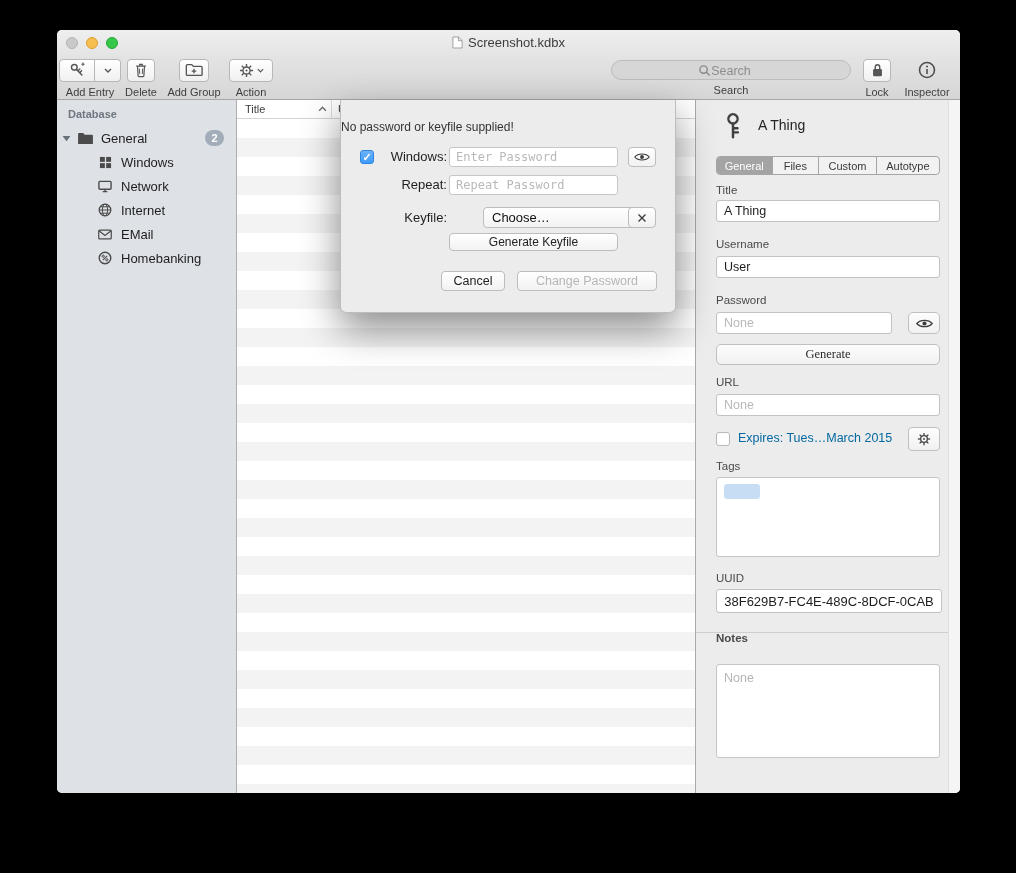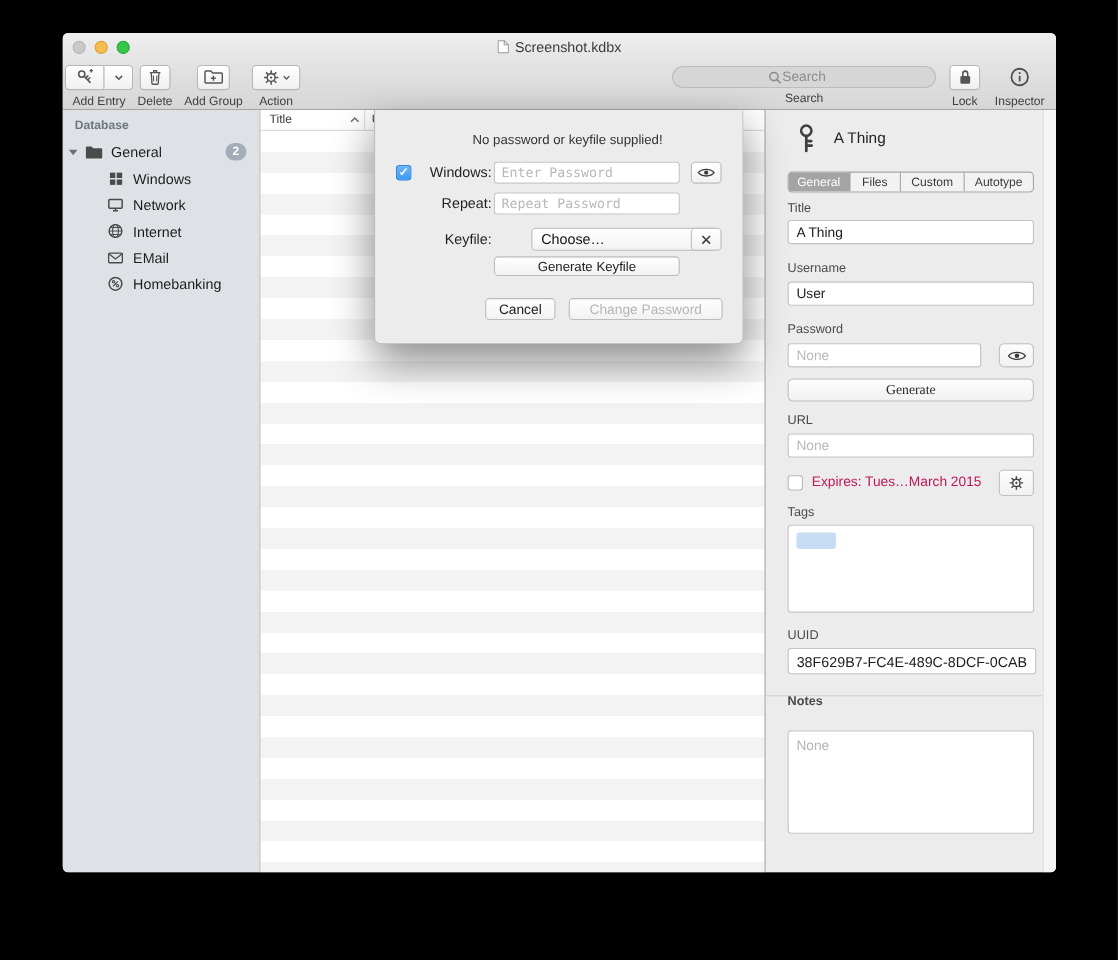--- a/index.html
+++ b/index.html
@@ -62,21 +62,21 @@
   .col-title svg { position:absolute; right:4px; top:6px; }
   .col-user { flex:1; display:flex; align-items:center; padding-left:6px; }
   .rows { position:absolute; top:19px; left:0; right:0; bottom:0;
           background:repeating-linear-gradient(to bottom,#ffffff 0 19px,#f3f3f4 19px 38px); }
 
   
   .dialog { position:absolute; left:283px; top:70px; width:336px; height:213px; z-index:50;
             background:#ececec; border:1px solid #bdbdbd; border-top:none;
             border-radius:0 0 6px 6px;
             box-shadow:0 16px 38px rgba(0,0,0,.45); }
-  .d-msg { position:absolute; top:20px; left:16px; right:0; text-align:center;
+  .d-msg { position:absolute; top:20px; left:0; right:0; 
            font-size:12px; color:#333; }
   .d-label { position:absolute; left:36px; width:70px; text-align:right;
              font-size:13px; color:#1f1f1f; line-height:20px; }
   .checkbox { position:absolute; width:14px; height:14px; border-radius:3px; }
   .checkbox.checked { background:linear-gradient(#6cb2fa,#3d9bf8); border:1px solid #2f86e0;
                       color:#fff; font-size:11px; font-weight:bold; line-height:13px; text-align:center; }
   .checkbox.unchecked { background:#fff; border:1px solid #b9b9b9; }
   .dfield { position:absolute; left:108px; width:169px; height:20px; background:#fff;
             border:1px solid #c6c6c6; border-radius:3px; padding:0 6px; outline:none;
             font-family:"DejaVu Sans Mono",monospace; font-size:12px; color:#222; }
@@ -117,21 +117,21 @@
           font-size:12.5px; color:#2a2a2a;font-family:Liberation Serif, serif; }
   .ibox { position:absolute; left:20px; right:20px; background:#fff;
           border:1px solid #c6c6c6; border-radius:3px; }
   .tag-token { position:absolute; left:7px; top:6px; width:36px; height:15px;
                background:#c7ddf4; border-radius:3px; }
   .divider { position:absolute; left:0; right:12px; height:1px; background:#cfcfcf; }
   .notes-area { width:100%; height:100%; border:none; outline:none; resize:none; background:transparent;
                 font-size:12.5px; color:#222; padding:6px 7px;
                 font-family:"Liberation Sans",sans-serif; }
   .notes-area::placeholder { color:#b5b5b5; }
-  .expires-label { position:absolute; left:42px; font-size:12.5px; color:#be185d; white-space:nowrap; }
+  .expires-label { position:absolute; left:42px; font-size:12.5px; color:#0369a1; white-space:nowrap; }
 </style>
 </head>
 <body>
 
 <div class="stage">
   <div class="window">
 
     <div class="chrome">
       <div class="traffic">
         <span class="tl gray"></span>

